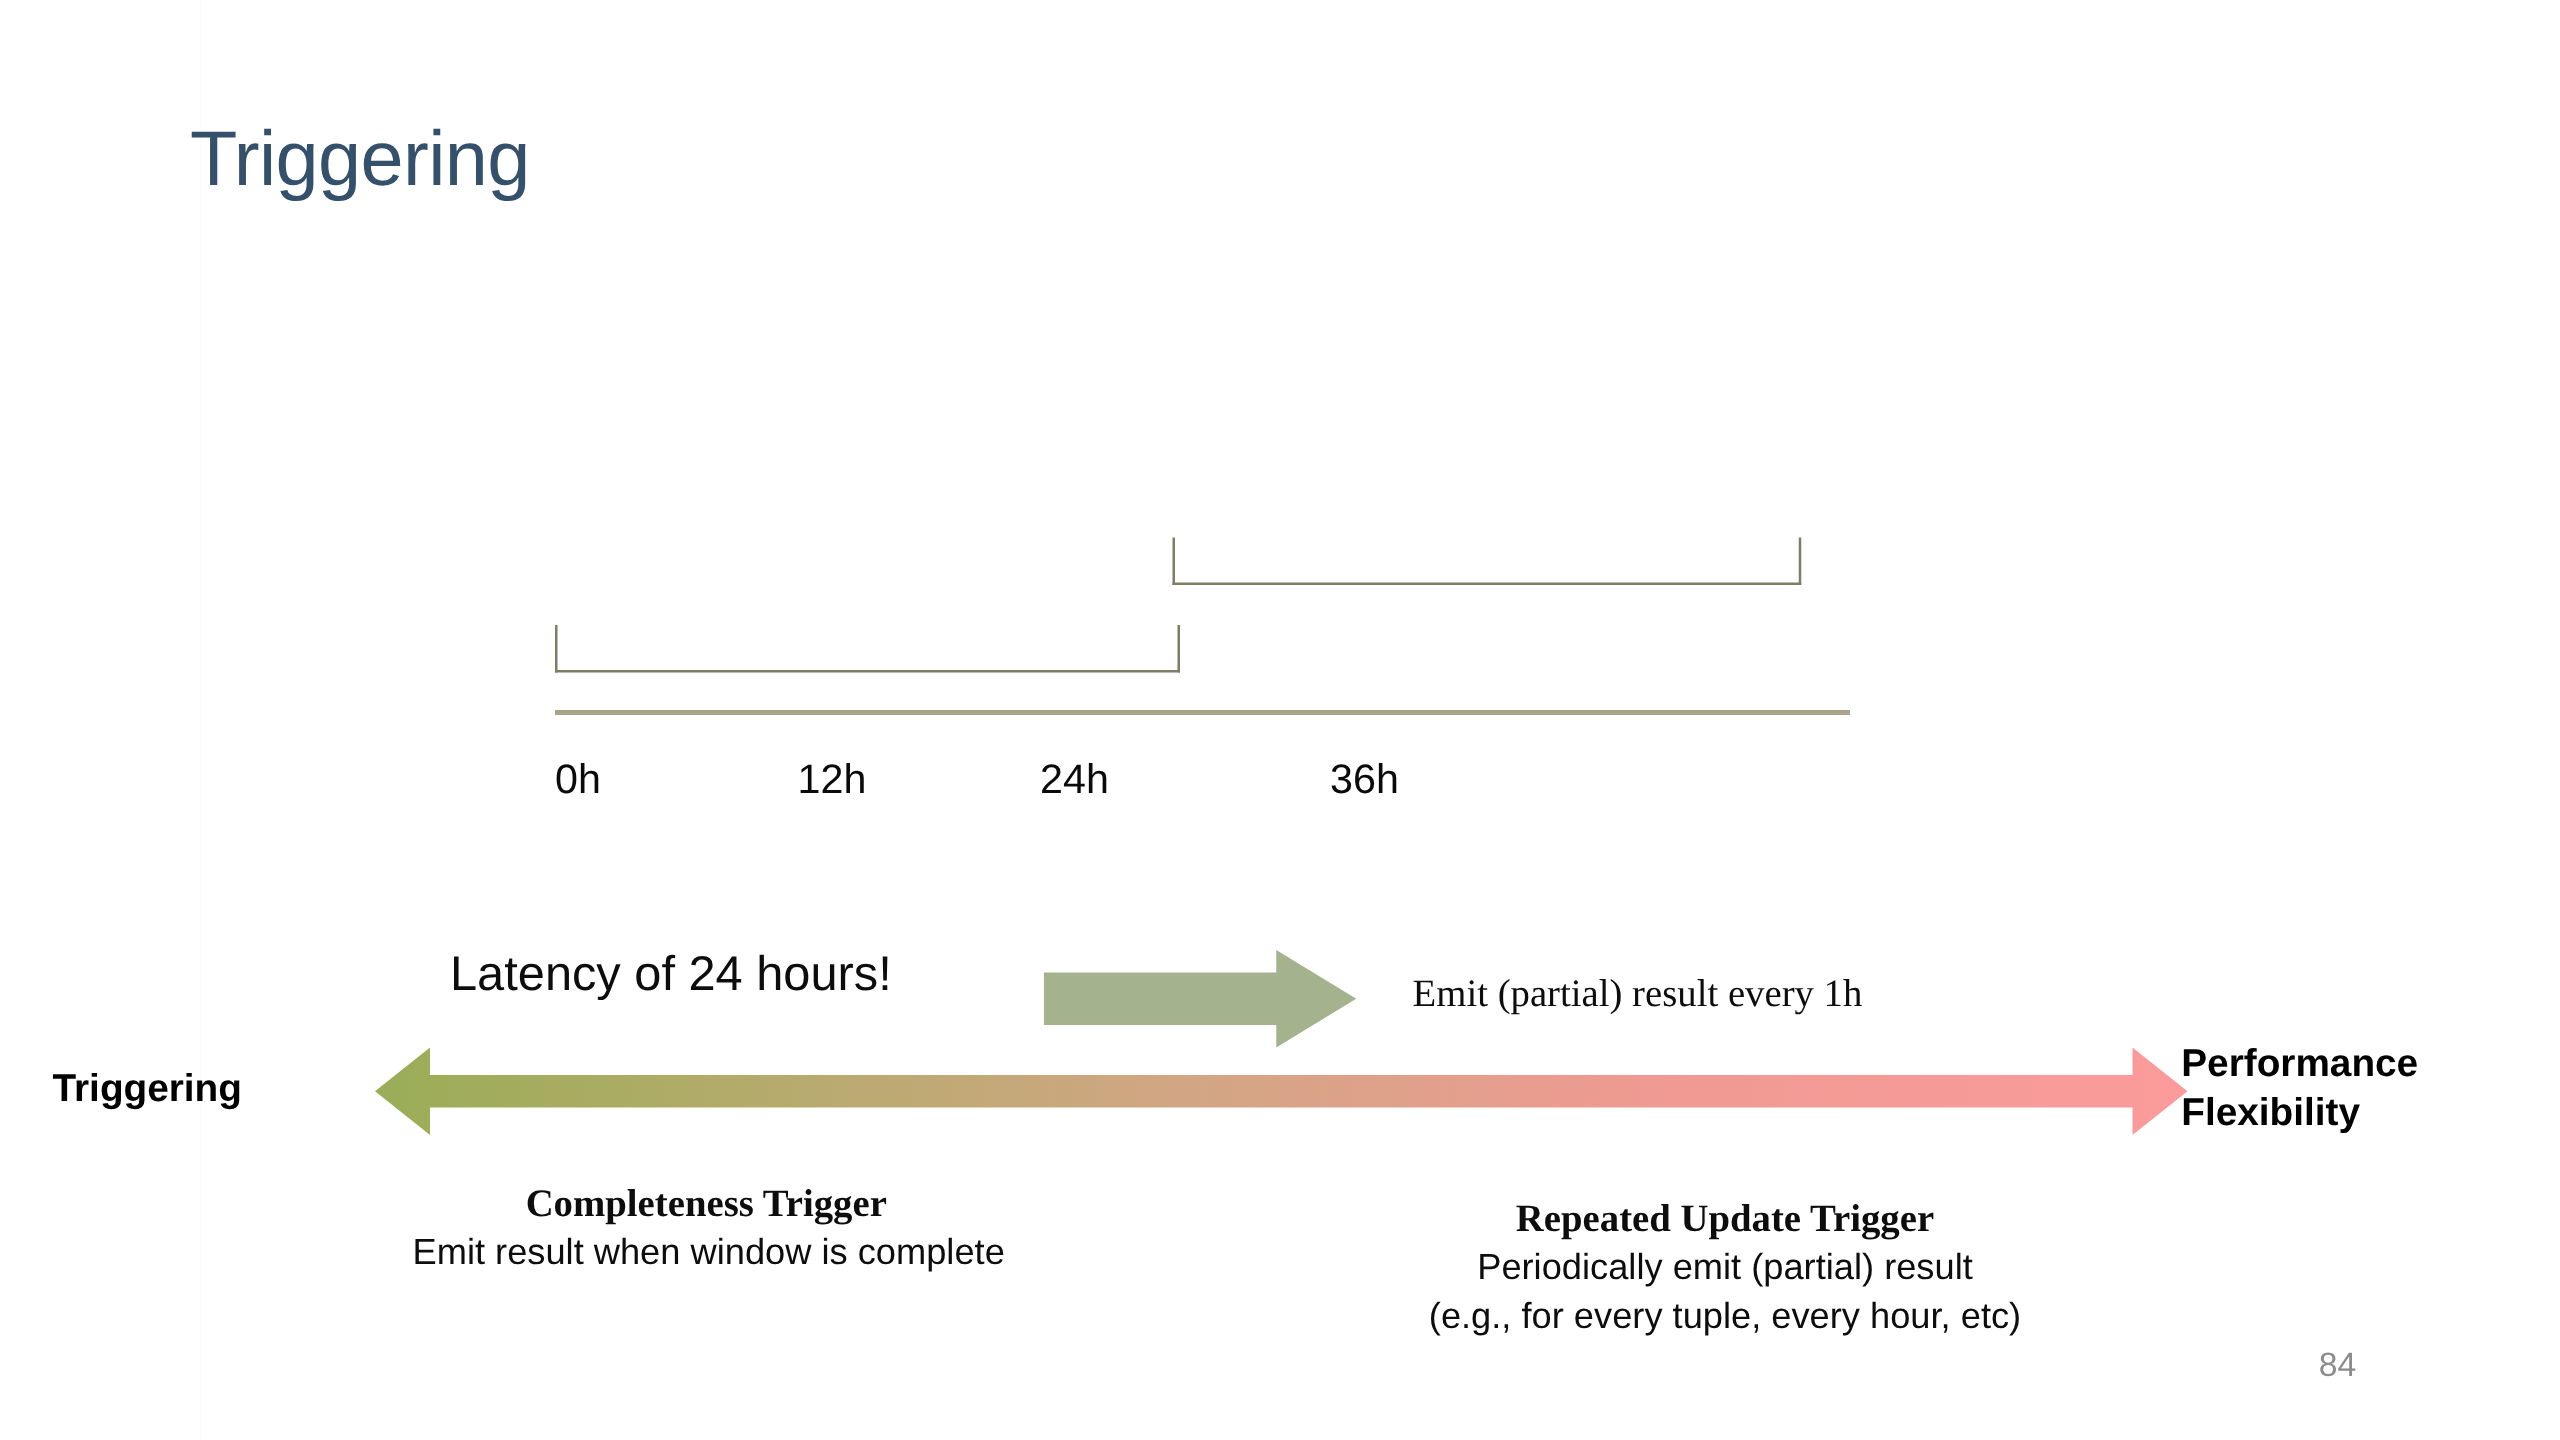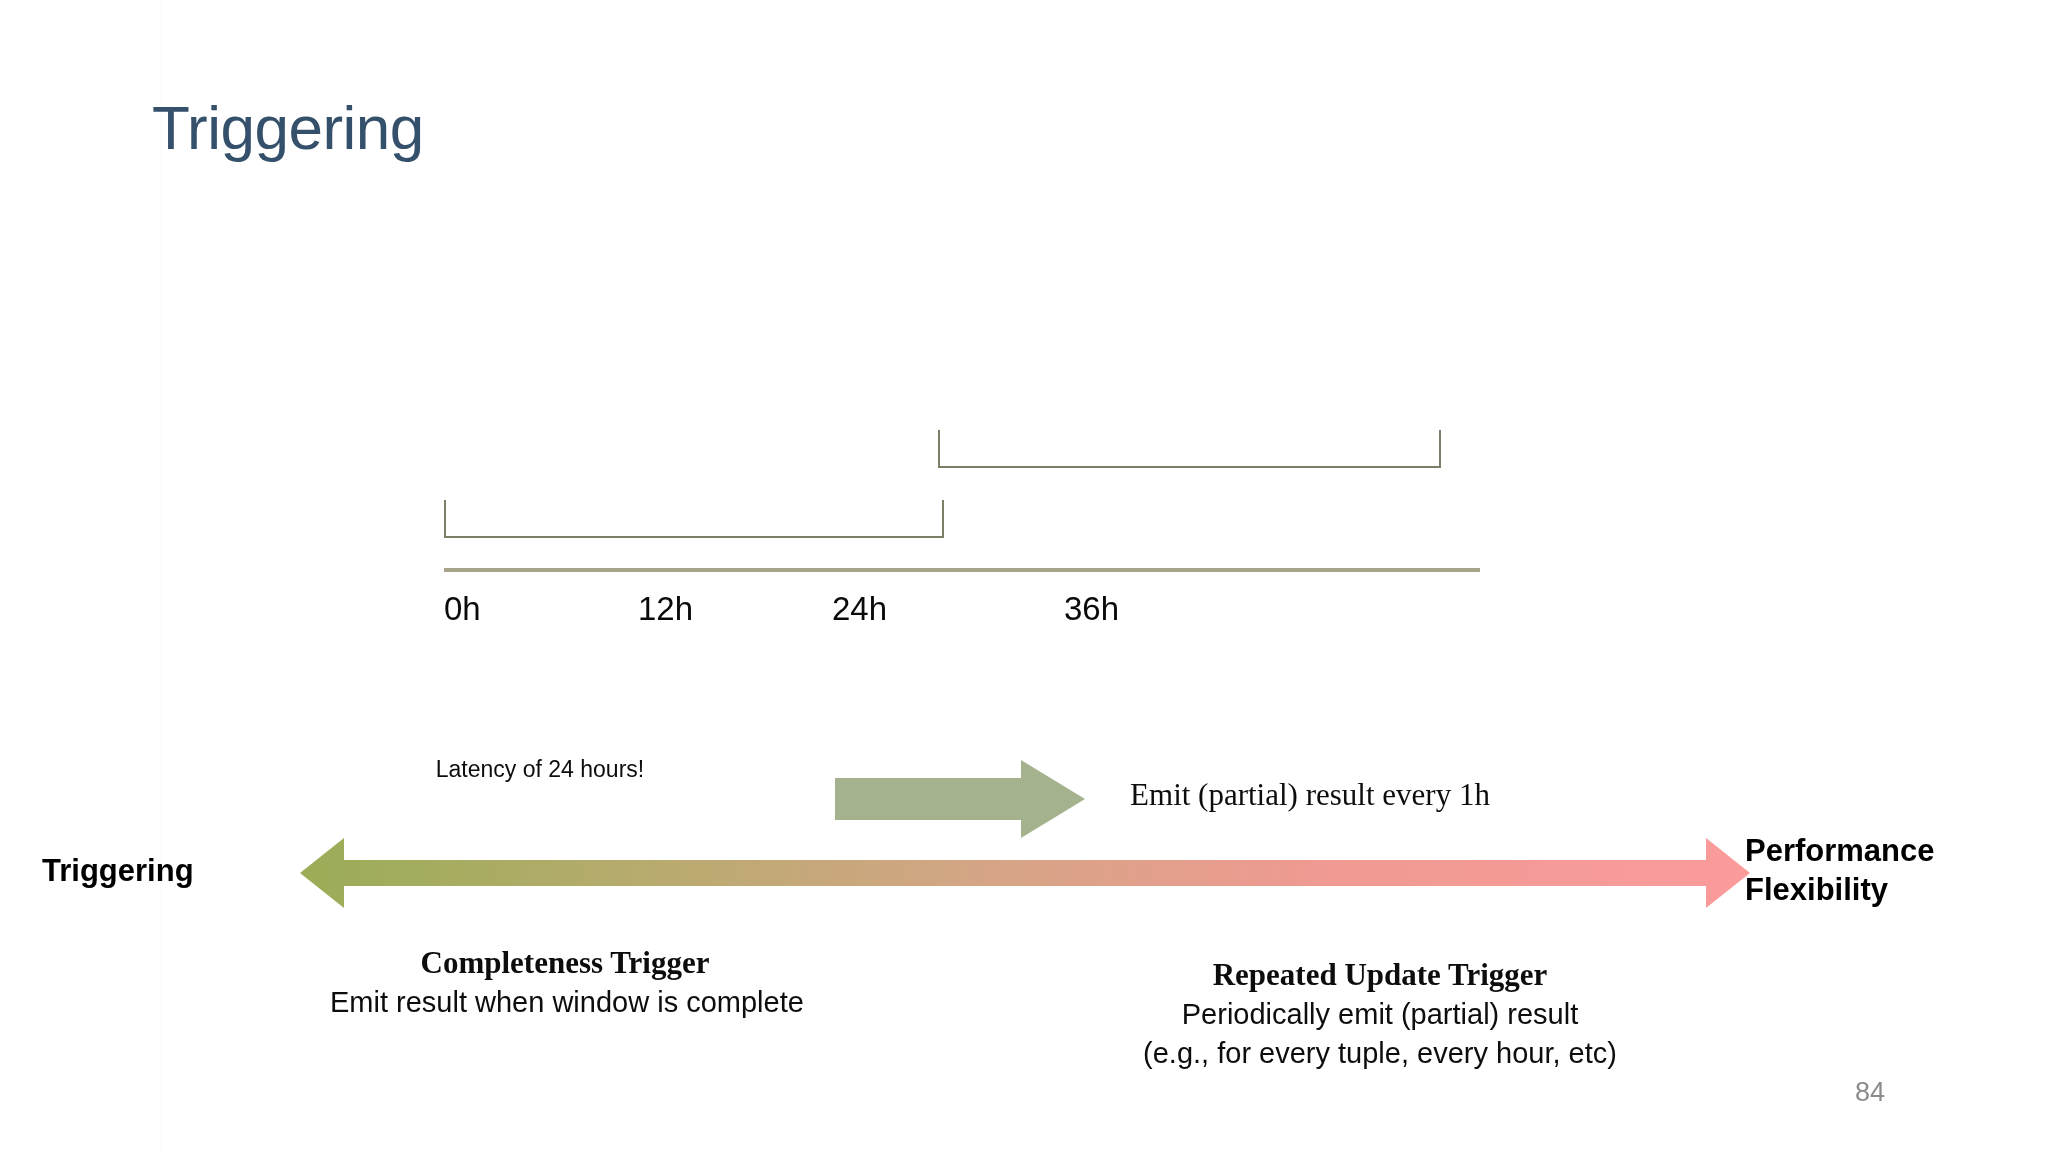--- a/index.html
+++ b/index.html
@@ -87,35 +87,35 @@
 
   .tick-labels {
     position: absolute;
     left: 0;
     top: 168px;
     width: 1070px;
     height: 50px;
   }
   .tick-label {
     position: absolute;
-    top: 2px;
+    top: 16px;
     font-size: 33px;
     color: #0a0a0a;
     font-family: "Liberation Sans", sans-serif;
     white-space: nowrap;
   }
 
   
   .latency-note {
     position: absolute;
     left: 360px;
     top: 755px;
     width: 360px;
-    text-align: center;
-    font-size: 23px;
+    text-align: left;
+    font-size: 39px;
     line-height: 1.28;
     color: #0d0d0d;
     font-family: "Liberation Sans", sans-serif;
   }
 
   .block-arrow {
     position: absolute;
     left: 835px;
     top: 760px;
     width: 250px;

